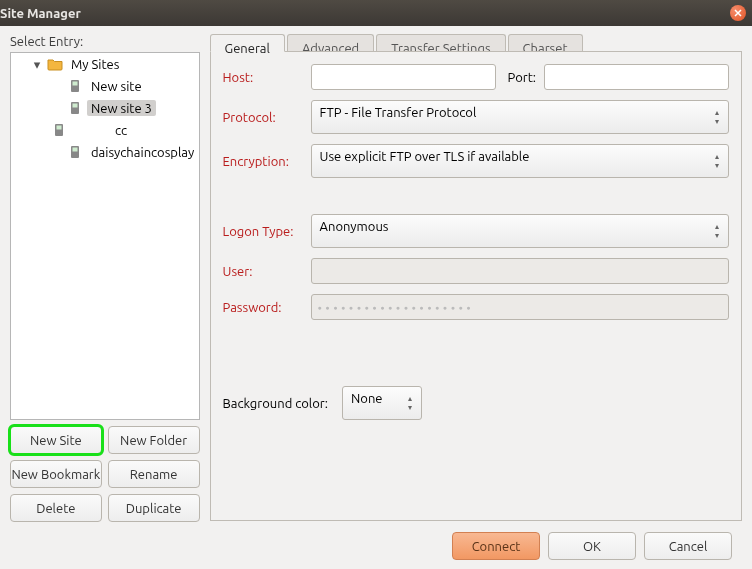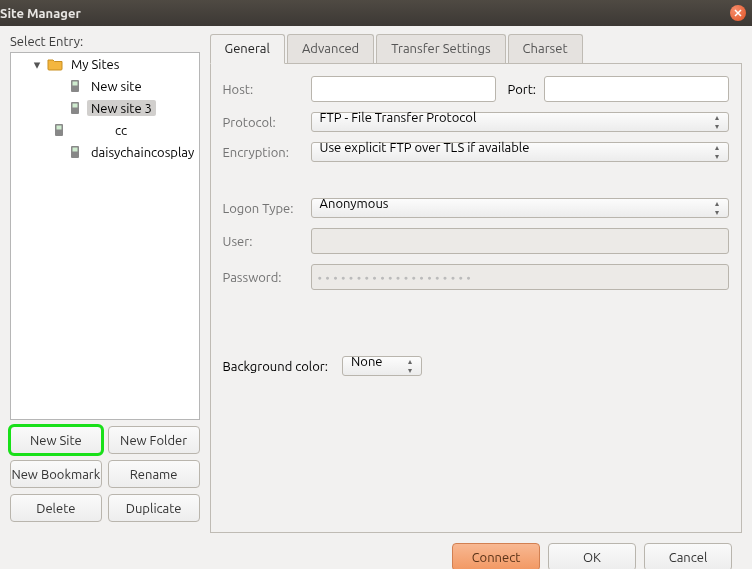--- a/index.html
+++ b/index.html
@@ -23,30 +23,30 @@
 .tree .label { padding: 1px 4px; border-radius: 2px; }
 .tree li.selected .label { background: #d1cfcd; }
 .folder-icon svg { display:block; }
 .server-icon { color:#6f6f6f; }
 
 .btn-grid { margin-top: 6px; display:grid; grid-template-columns: 1fr 1fr; gap: 6px; }
 .button { background: linear-gradient(#fafafa,#ededed); border:1px solid #b9b5ad; border-radius:4px; height: 28px; display:flex; align-items:center; justify-content:center; color:#333; cursor:pointer; }
 .highlight-green { outline: 3px solid #19e019; outline-offset: -1px; }
 
 .right { flex:1; display:flex; flex-direction:column; }
-.tabbar { display:flex; gap:2px; height:30px; }
+.tabbar { display:flex; gap:2px; height:18px; }
 .tab { padding: 6px 14px 0 14px; background:#e5e2df; border:1px solid #bfbbb4; border-bottom:none; border-radius:3px 3px 0 0; color:#555; cursor:pointer; }
 .tab.active { background:#f2f1f0; color:#222; position:relative; z-index:2; border-bottom:1px solid #f2f1f0; }
 .tab-panel { border:1px solid #bfbbb4; border-top:1px solid #bfbbb4; margin-top:-1px; padding: 12px 12px 12px 12px; height: 470px; background:#f2f1f0; position:relative; z-index:1;}
 .form-row { display:flex; align-items:center; gap:8px; margin-bottom: 10px; }
-.form-row .lbl { width: 80px; color:#737373; }
+.form-row .lbl { width: 80px; color:#b91c1c; }
 .text-input { flex:1; height:26px; background:#fff; border:1px solid #b9b5ad; border-radius:3px; padding:0 6px; }
 .text-input.small { flex:0 0 56px; }
 .text-input.disabled { background:#eceae7; color:#999; }
-.select { flex:1; height:20px; background:linear-gradient(#fcfcfc,#ececec); border:1px solid #b9b5ad; border-radius:3px; padding:0 22px 11px 8px; display:flex; align-items:center; position:relative; cursor:pointer; }
+.select { flex:1; height:34px; background:linear-gradient(#fcfcfc,#ececec); border:1px solid #b9b5ad; border-radius:3px; padding:0 22px 11px 8px; display:flex; align-items:center; position:relative; cursor:pointer; }
 .select.small { flex:0 0 80px; }
 .select .spin { position:absolute; right:4px; top:2px; bottom:2px; width:14px; display:flex; flex-direction:column; justify-content:center; gap:1px; color:#666; font-size:8px; text-align:center;}
 .spacer { height: 26px; }
 .comments-box { width:100%; height:100px; background:#fff; border:1px solid #b9b5ad; border-radius:3px; margin-top:4px; padding:4px; resize:none; }
 .pwd-dots { color:#bbb; letter-spacing:1px; font-size:7px; }
 
 .footer { display:flex; justify-content:flex-end; gap:8px; padding: 10px 10px 0 0; }
 .footer .button { width: 88px; }
 .button.primary { background:linear-gradient(#f8b892,#f29863); border-color:#d28052; color:#5a3318; }
 </style>

